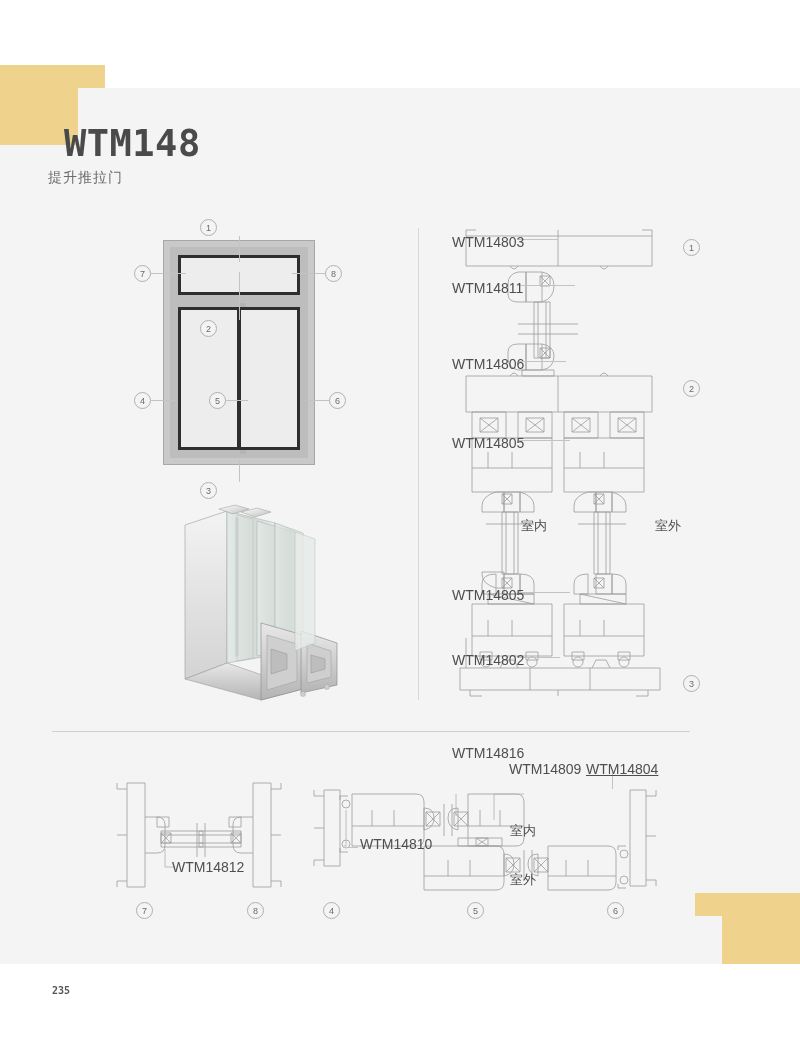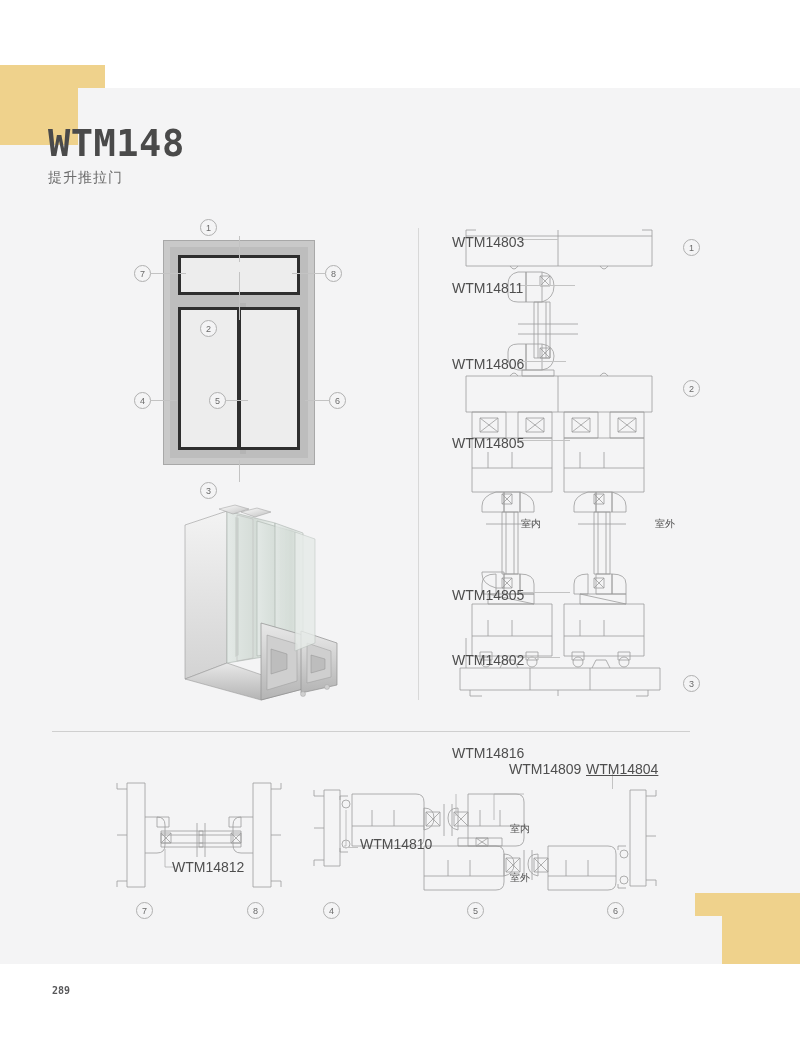--- a/index.html
+++ b/index.html
@@ -35,20 +35,21 @@
     position:absolute; left:722px; top:916px; width:78px; height:48px;
     background:#efd28c;
   }
 
   
   .title-block { position:absolute; left:48px; top:125px; }
   .main-title {
     font-size:37px; font-weight:bold; color:#4a4a4a;
     letter-spacing:0.5px; line-height:1.0;
     font-family:"DejaVu Sans Mono","Liberation Mono",monospace;
+    margin-left:16px;
   }
   .sub-title {
     font-size:14px; color:#6d6d6d; margin-top:7px; letter-spacing:1px;
   }
 
   
   .v-divider {
     position:absolute; left:418px; top:228px; width:1px; height:472px;
     background:#d8d8d8;
   }
@@ -109,21 +110,21 @@
   .dwg-label {
     position:absolute; font-size:14px; color:#4e4e4e;
     white-space:nowrap; z-index:5;
   }
 
   .page-num {
     position:absolute; left:52px; top:985px;
     font-size:10px; color:#58585a; font-weight:bold;
     font-family:"DejaVu Sans Mono","Liberation Mono",monospace;
   }
-  .cn-label { position:absolute; font-size:10px; color:#4e4e4e; white-space:nowrap; z-index:5; }
+  .cn-label { position:absolute; font-size:13px; color:#4e4e4e; white-space:nowrap; z-index:5; }
 </style>
 </head>
 <body>
 
 <div class="page">
 
   <div class="content-panel"></div>
 
   <div class="corner-tl"></div>
   <div class="corner-tl-leg"></div>
@@ -517,15 +518,15 @@
   <div class="dwg-label" style="left:360px;top:836px;">WTM14810</div>
   <div class="lead lead-h" style="left:344px;top:847px;width:14px;"></div>
 
   <div class="cn-label" style="left:510px;top:822px;">室内</div>
   <div class="cn-label" style="left:510px;top:871px;">室外</div>
 
   <div class="bubble" style="left:323px;top:902px;">4</div>
   <div class="bubble" style="left:467px;top:902px;">5</div>
   <div class="bubble" style="left:607px;top:902px;">6</div>
 
-  <div class="page-num">289</div>
+  <div class="page-num">235</div>
 
 </div>
 
 </body></html>

